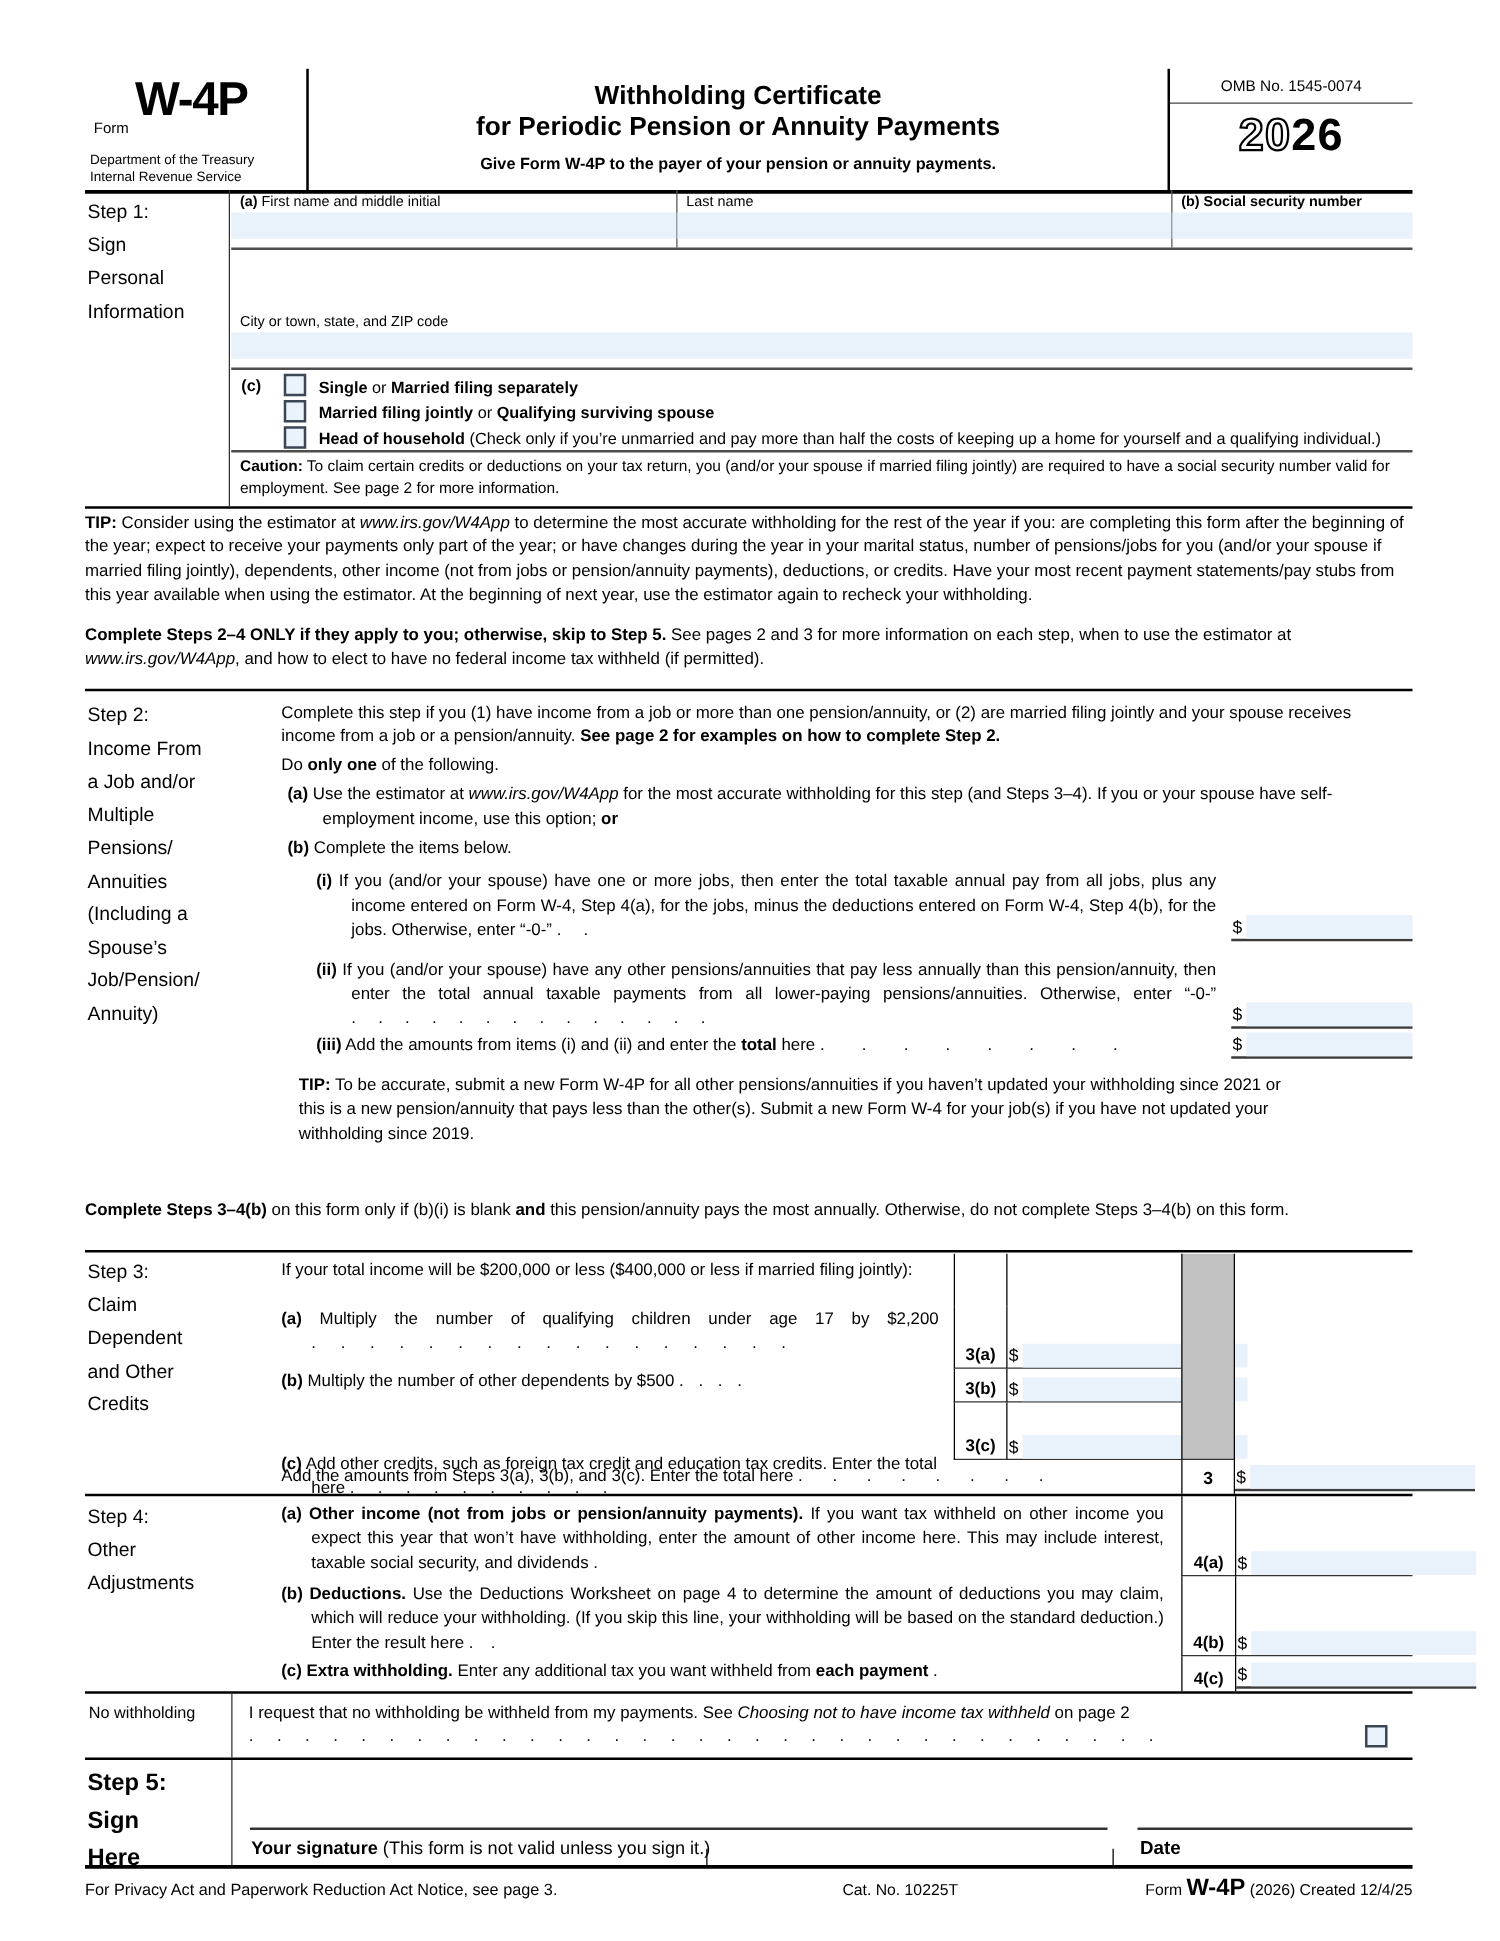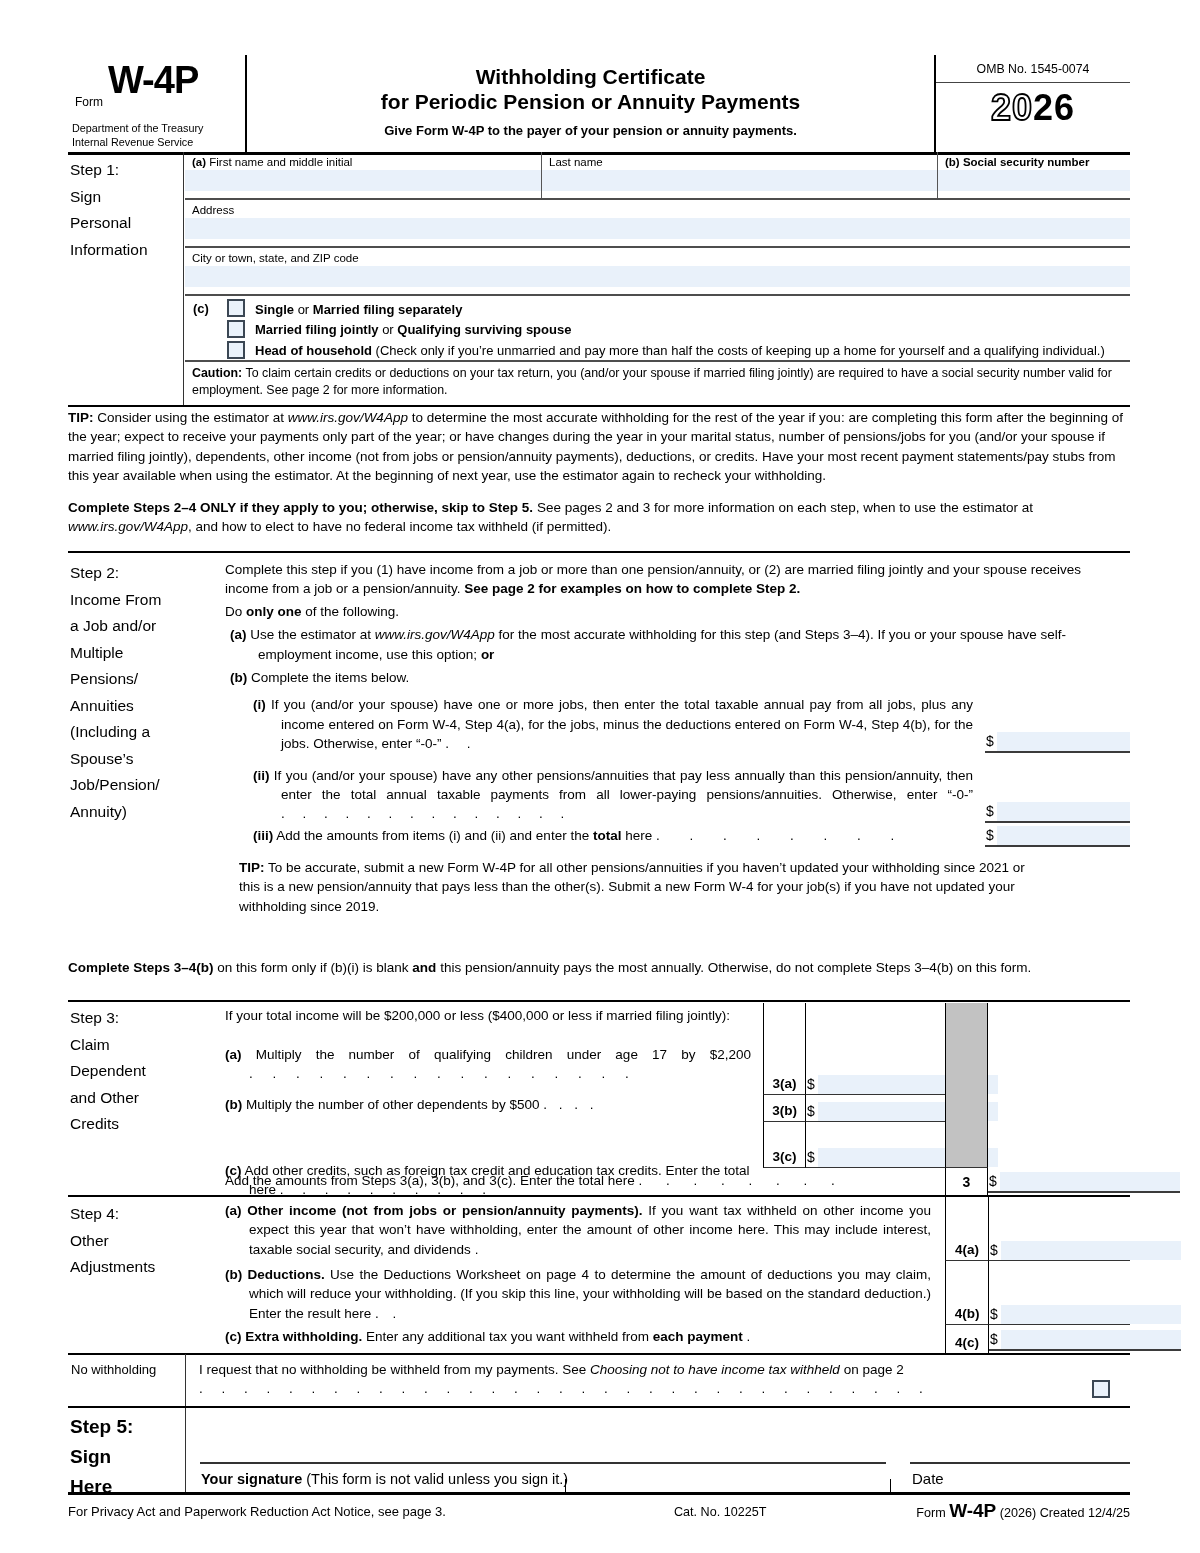--- a/index.html
+++ b/index.html
@@ -107,21 +107,21 @@
   .nwtext{position:absolute;left:131px;top:6px;right:44px;}
   .nwcb{position:absolute;right:10px;bottom:8px;}
 
   
   #step5{position:absolute;left:68px;top:1408px;width:1062px;height:84px;border-bottom:3px solid #000;}
   #step5 .vline1{left:117px;}
   .s5lbl{position:absolute;left:2px;top:4px;width:110px;font-weight:700;font-size:19px;line-height:30px;}
   .sigline{position:absolute;left:132px;width:686px;bottom:28px;border-top:2px solid #333;}
   .siglabel{position:absolute;left:133px;bottom:5px;font-size:14.5px;}
   .dateline{position:absolute;left:842px;width:220px;bottom:28px;border-top:2px solid #333;}
-  .datelabel{position:absolute;left:844px;bottom:5px;font-size:15px;font-weight:400;text-align:right;}
+  .datelabel{position:absolute;left:844px;bottom:5px;font-size:15px;font-weight:700;text-align:right;}
   .tick{position:absolute;bottom:0;height:13px;border-left:1.5px solid #000;}
 
   
   #footer{position:absolute;left:68px;top:1500px;width:1062px;height:26px;}
   .priv{position:absolute;left:0;top:4px;font-weight:400;font-size:13px;}
   .cat{position:absolute;left:606px;top:5px;font-size:12.6px;}
   .formline{position:absolute;right:0;top:0;font-size:12.6px;}
   .formline .big{font-size:19px;font-weight:700;}
 </style>
 </head>
@@ -164,24 +164,20 @@
           <input class="band" type="text" style="">
         </div>
         <div class="cellA" style="width:396px;border-right:1.5px solid #555;">
           <div class="lab small">Last name</div>
           <input class="band" type="text" style="">
         </div>
         <div class="cellA" style="flex:1;">
           <div class="lab small"><span class="b">(b)  Social security number</span></div>
           <input class="band" type="text" style="">
         </div>
-      </div>
-      <div class="rowB">
-        <div class="lab small">Address</div>
-        <input class="band" type="text" style="">
       </div>
       <div class="rowC">
         <div class="lab small">City or town, state, and ZIP code</div>
         <input class="band" type="text" style="">
       </div>
       <div class="rowD">
         <div class="cmark">(c)</div>
         <div class="cbrow" style="top:3px;align-items:flex-end;">
           <span class="cb"></span>
           <span><span class="b">Single</span><span> or </span><span class="b">Married filing separately</span></span>

